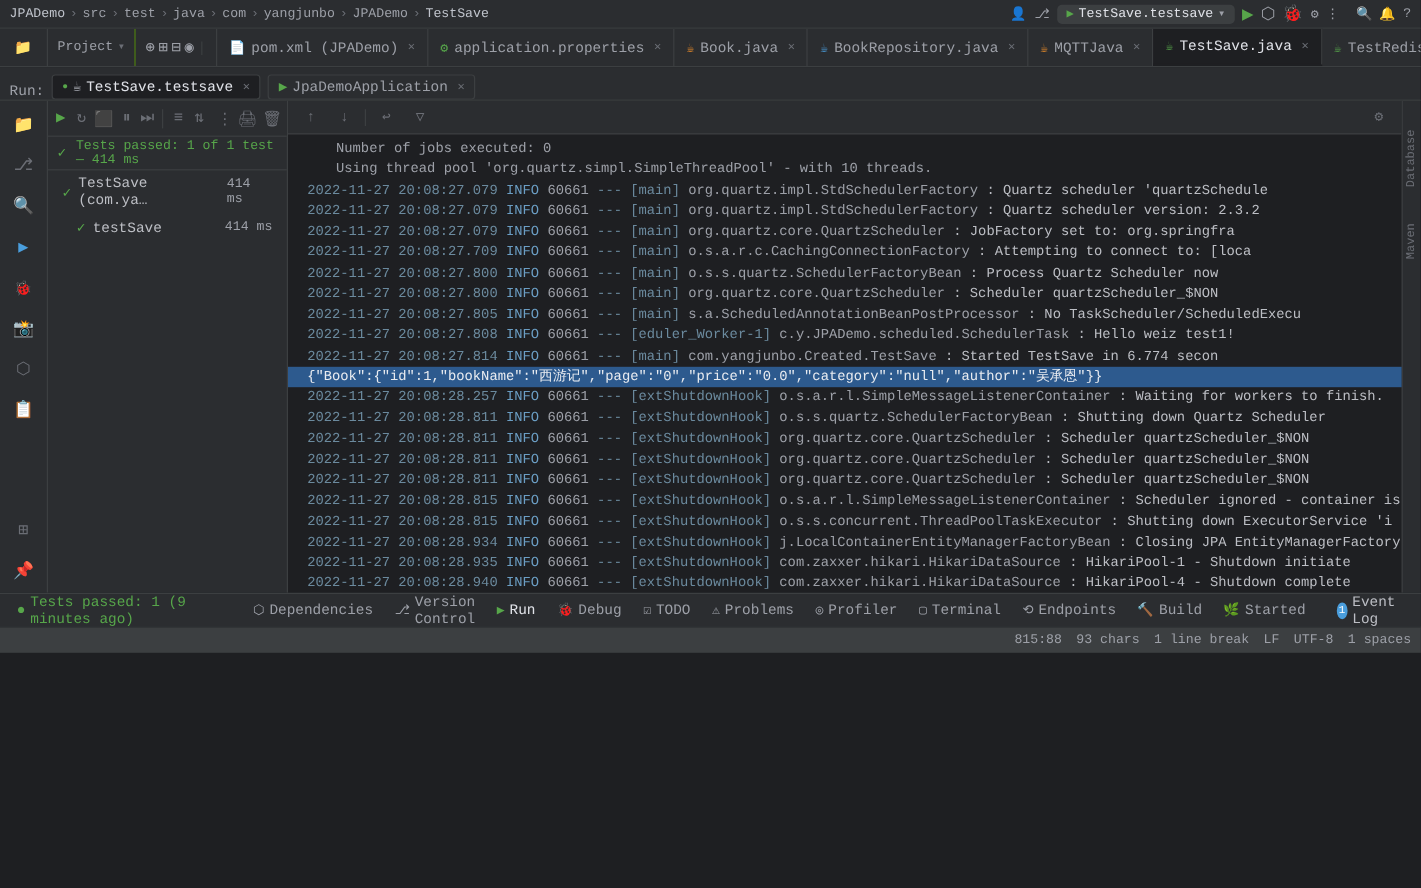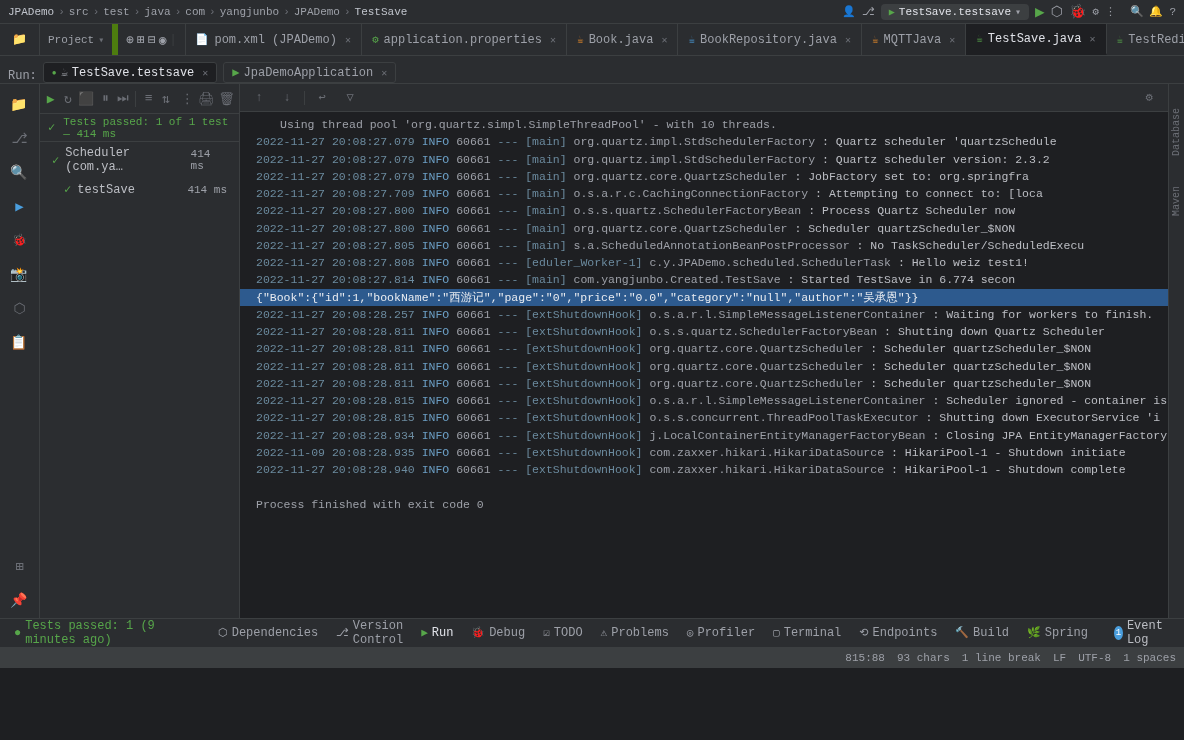--- a/index.html
+++ b/index.html
@@ -256,21 +256,21 @@
       color: #6b6e75;
       font-size: 13px;
       cursor: pointer;
       border-radius: 3px;
     }
     .run-btn.active { color: #57a64a; }
 
     .full-wrapper {
       display: flex;
       flex-direction: column;
-      height: 668px;
+      height: 544px;
       overflow: hidden;
     }
   </style>
 </head>
 <body>
 
 <div class="full-wrapper">
 
   <div class="breadcrumb-bar">
     <span class="highlight">JPADemo</span>
@@ -306,21 +306,21 @@
       <span style="color:#9da0a8; cursor:pointer; margin-left:8px;">🔍</span>
       <span style="color:#9da0a8; cursor:pointer;">🔔</span>
       <span style="color:#9da0a8; cursor:pointer;">?</span>
     </div>
   </div>
 
   <div class="tabs-bar">
     <div style="width:40px; display:flex; align-items:center; justify-content:center; border-right:1px solid #3c3f41; flex-shrink:0;">
       <span style="color:#9da0a8; font-size:12px;">📁</span>
     </div>
-    <div style="display:flex; align-items:center; padding:0 8px; gap:4px; border-right:6px solid #4d7c0f;text-align:center;">
+    <div style="display:flex; align-items:center; padding:0 8px; gap:4px; border-right:1px solid #4d7c0f;text-align:center;">
       <span style="color:#9da0a8; font-size:11px;">Project</span>
       <span style="color:#6b6e75; font-size:10px;">▾</span>
     </div>
     <div style="display:flex; align-items:center; padding:0 8px; gap:3px; border-right:1px solid #3c3f41; flex-shrink:0;">
       <span style="color:#9da0a8; cursor:pointer; font-size:13px;">⊕</span>
       <span style="color:#9da0a8; cursor:pointer; font-size:13px;">⊞</span>
       <span style="color:#9da0a8; cursor:pointer; font-size:13px;">⊟</span>
       <span style="color:#9da0a8; cursor:pointer; font-size:13px;">◉</span>
       <span style="color:#3c3f41;">|</span>
     </div>
@@ -411,21 +411,21 @@
         <div class="run-btn">🗑</div>
       </div>
 
       <div class="test-panel-header">
         <span style="color:#57a64a;">✓</span>
         <span class="test-pass" style="font-size:11px;">Tests passed: 1 of 1 test — 414 ms</span>
       </div>
 
       <div class="test-item">
         <span class="check">✓</span>
-        <span>Scheduler (com.ya…</span>
+        <span>TestSave (com.ya…</span>
         <span class="test-time">414 ms</span>
       </div>
       <div class="test-item" style="padding-left:24px;">
         <span class="check">✓</span>
         <span>testSave</span>
         <span class="test-time">414 ms</span>
       </div>
     </div>
 
     <div class="console-area">
@@ -436,41 +436,42 @@
         <div style="width:1px; height:14px; background:#3c3f41;"></div>
         <div class="console-toolbar-btn">↩</div>
         <div class="console-toolbar-btn">▽</div>
         <div style="flex:1;"></div>
         <div style="margin-left:auto; display:flex; align-items:center; gap:4px;">
           <div class="console-toolbar-btn">⚙</div>
         </div>
       </div>
 
       <div class="console-output" id="console-output">
+      <div class="log-line plain indent">Number of jobs executed: 0</div>
           <div class="log-line plain indent">Using thread pool 'org.quartz.simpl.SimpleThreadPool' - with 10 threads.</div>
           <div class="log-line"><span class="timestamp">2022-11-27 20:08:27.079</span> <span class="info">INFO</span> <span style="color:#9da0a8;">60661</span> <span style="color:#6b8a9e;">---</span> <span style="color:#6b8a9e;">[main]</span> <span class="classname">org.quartz.impl.StdSchedulerFactory</span> <span class="message">: Quartz scheduler 'quartzSchedule</span></div>
           <div class="log-line"><span class="timestamp">2022-11-27 20:08:27.079</span> <span class="info">INFO</span> <span style="color:#9da0a8;">60661</span> <span style="color:#6b8a9e;">---</span> <span style="color:#6b8a9e;">[main]</span> <span class="classname">org.quartz.impl.StdSchedulerFactory</span> <span class="message">: Quartz scheduler version: 2.3.2</span></div>
           <div class="log-line"><span class="timestamp">2022-11-27 20:08:27.079</span> <span class="info">INFO</span> <span style="color:#9da0a8;">60661</span> <span style="color:#6b8a9e;">---</span> <span style="color:#6b8a9e;">[main]</span> <span class="classname">org.quartz.core.QuartzScheduler</span> <span class="message">: JobFactory set to: org.springfra</span></div>
           <div class="log-line"><span class="timestamp">2022-11-27 20:08:27.709</span> <span class="info">INFO</span> <span style="color:#9da0a8;">60661</span> <span style="color:#6b8a9e;">---</span> <span style="color:#6b8a9e;">[main]</span> <span class="classname">o.s.a.r.c.CachingConnectionFactory</span> <span class="message">: Attempting to connect to: [loca</span></div>
           <div class="log-line"><span class="timestamp">2022-11-27 20:08:27.800</span> <span class="info">INFO</span> <span style="color:#9da0a8;">60661</span> <span style="color:#6b8a9e;">---</span> <span style="color:#6b8a9e;">[main]</span> <span class="classname">o.s.s.quartz.SchedulerFactoryBean</span> <span class="message">: Process Quartz Scheduler now</span></div>
           <div class="log-line"><span class="timestamp">2022-11-27 20:08:27.800</span> <span class="info">INFO</span> <span style="color:#9da0a8;">60661</span> <span style="color:#6b8a9e;">---</span> <span style="color:#6b8a9e;">[main]</span> <span class="classname">org.quartz.core.QuartzScheduler</span> <span class="message">: Scheduler quartzScheduler_$NON</span></div>
           <div class="log-line"><span class="timestamp">2022-11-27 20:08:27.805</span> <span class="info">INFO</span> <span style="color:#9da0a8;">60661</span> <span style="color:#6b8a9e;">---</span> <span style="color:#6b8a9e;">[main]</span> <span class="classname">s.a.ScheduledAnnotationBeanPostProcessor</span> <span class="message">: No TaskScheduler/ScheduledExecu</span></div>
           <div class="log-line"><span class="timestamp">2022-11-27 20:08:27.808</span> <span class="info">INFO</span> <span style="color:#9da0a8;">60661</span> <span style="color:#6b8a9e;">---</span> <span style="color:#6b8a9e;">[eduler_Worker-1]</span> <span class="classname">c.y.JPADemo.scheduled.SchedulerTask</span> <span class="message">: Hello weiz test1!</span></div>
           <div class="log-line"><span class="timestamp">2022-11-27 20:08:27.814</span> <span class="info">INFO</span> <span style="color:#9da0a8;">60661</span> <span style="color:#6b8a9e;">---</span> <span style="color:#6b8a9e;">[main]</span> <span class="classname">com.yangjunbo.Created.TestSave</span> <span class="message">: Started TestSave in 6.774 secon</span></div>
           <div class="log-line highlight-line">{"Book":{"id":1,"bookName":"西游记","page":"0","price":"0.0","category":"null","author":"吴承恩"}}</div>
           <div class="log-line"><span class="timestamp">2022-11-27 20:08:28.257</span> <span class="info">INFO</span> <span style="color:#9da0a8;">60661</span> <span style="color:#6b8a9e;">---</span> <span style="color:#6b8a9e;">[extShutdownHook]</span> <span class="classname">o.s.a.r.l.SimpleMessageListenerContainer</span> <span class="message">: Waiting for workers to finish.</span></div>
           <div class="log-line"><span class="timestamp">2022-11-27 20:08:28.811</span> <span class="info">INFO</span> <span style="color:#9da0a8;">60661</span> <span style="color:#6b8a9e;">---</span> <span style="color:#6b8a9e;">[extShutdownHook]</span> <span class="classname">o.s.s.quartz.SchedulerFactoryBean</span> <span class="message">: Shutting down Quartz Scheduler</span></div>
           <div class="log-line"><span class="timestamp">2022-11-27 20:08:28.811</span> <span class="info">INFO</span> <span style="color:#9da0a8;">60661</span> <span style="color:#6b8a9e;">---</span> <span style="color:#6b8a9e;">[extShutdownHook]</span> <span class="classname">org.quartz.core.QuartzScheduler</span> <span class="message">: Scheduler quartzScheduler_$NON</span></div>
           <div class="log-line"><span class="timestamp">2022-11-27 20:08:28.811</span> <span class="info">INFO</span> <span style="color:#9da0a8;">60661</span> <span style="color:#6b8a9e;">---</span> <span style="color:#6b8a9e;">[extShutdownHook]</span> <span class="classname">org.quartz.core.QuartzScheduler</span> <span class="message">: Scheduler quartzScheduler_$NON</span></div>
           <div class="log-line"><span class="timestamp">2022-11-27 20:08:28.811</span> <span class="info">INFO</span> <span style="color:#9da0a8;">60661</span> <span style="color:#6b8a9e;">---</span> <span style="color:#6b8a9e;">[extShutdownHook]</span> <span class="classname">org.quartz.core.QuartzScheduler</span> <span class="message">: Scheduler quartzScheduler_$NON</span></div>
           <div class="log-line"><span class="timestamp">2022-11-27 20:08:28.815</span> <span class="info">INFO</span> <span style="color:#9da0a8;">60661</span> <span style="color:#6b8a9e;">---</span> <span style="color:#6b8a9e;">[extShutdownHook]</span> <span class="classname">o.s.a.r.l.SimpleMessageListenerContainer</span> <span class="message">: Scheduler ignored - container is</span></div>
           <div class="log-line"><span class="timestamp">2022-11-27 20:08:28.815</span> <span class="info">INFO</span> <span style="color:#9da0a8;">60661</span> <span style="color:#6b8a9e;">---</span> <span style="color:#6b8a9e;">[extShutdownHook]</span> <span class="classname">o.s.s.concurrent.ThreadPoolTaskExecutor</span> <span class="message">: Shutting down ExecutorService 'i</span></div>
           <div class="log-line"><span class="timestamp">2022-11-27 20:08:28.934</span> <span class="info">INFO</span> <span style="color:#9da0a8;">60661</span> <span style="color:#6b8a9e;">---</span> <span style="color:#6b8a9e;">[extShutdownHook]</span> <span class="classname">j.LocalContainerEntityManagerFactoryBean</span> <span class="message">: Closing JPA EntityManagerFactory</span></div>
-          <div class="log-line"><span class="timestamp">2022-11-09 20:08:28.935</span> <span class="info">INFO</span> <span style="color:#9da0a8;">60661</span> <span style="color:#6b8a9e;">---</span> <span style="color:#6b8a9e;">[extShutdownHook]</span> <span class="classname">com.zaxxer.hikari.HikariDataSource</span> <span class="message">: HikariPool-1 - Shutdown initiate</span></div>
-          <div class="log-line"><span class="timestamp">2022-11-27 20:08:28.940</span> <span class="info">INFO</span> <span style="color:#9da0a8;">60661</span> <span style="color:#6b8a9e;">---</span> <span style="color:#6b8a9e;">[extShutdownHook]</span> <span class="classname">com.zaxxer.hikari.HikariDataSource</span> <span class="message">: HikariPool-1 - Shutdown complete</span></div>
+          <div class="log-line"><span class="timestamp">2022-11-27 20:08:28.935</span> <span class="info">INFO</span> <span style="color:#9da0a8;">60661</span> <span style="color:#6b8a9e;">---</span> <span style="color:#6b8a9e;">[extShutdownHook]</span> <span class="classname">com.zaxxer.hikari.HikariDataSource</span> <span class="message">: HikariPool-1 - Shutdown initiate</span></div>
+          <div class="log-line"><span class="timestamp">2022-11-27 20:08:28.940</span> <span class="info">INFO</span> <span style="color:#9da0a8;">60661</span> <span style="color:#6b8a9e;">---</span> <span style="color:#6b8a9e;">[extShutdownHook]</span> <span class="classname">com.zaxxer.hikari.HikariDataSource</span> <span class="message">: HikariPool-4 - Shutdown complete</span></div>
           <div class="log-line">&nbsp;</div>
           <div class="log-line plain">Process finished with exit code 0</div>
         </div>
     </div>
 
     <div style="width:16px; background:#2b2d30; border-left:1px solid #3c3f41; display:flex; flex-direction:column; align-items:center; padding-top:4px; flex-shrink:0;">
       <div style="writing-mode:vertical-rl; transform:rotate(180deg); font-size:10px; color:#6b6e75; cursor:pointer; white-space:nowrap; margin-top:20px;">Database</div>
       <div style="writing-mode:vertical-rl; transform:rotate(180deg); font-size:10px; color:#6b6e75; cursor:pointer; white-space:nowrap; margin-top:30px;">Maven</div>
     </div>
 
@@ -518,21 +519,21 @@
       <div class="bottom-btn">
         <span class="btn-icon">⟲</span>
         <span>Endpoints</span>
       </div>
       <div class="bottom-btn">
         <span class="btn-icon">🔨</span>
         <span>Build</span>
       </div>
       <div class="bottom-btn">
         <span class="btn-icon">🌿</span>
-        <span>Spring</span>
+        <span>Started</span>
       </div>
 
       <div style="display:flex; align-items:center; gap:4px; padding:2px 8px; margin-left:8px; cursor:pointer;">
         <span style="background:#4a9edd; color:white; border-radius:50%; width:14px; height:14px; display:inline-flex; align-items:center; justify-content:center; font-size:9px;">1</span>
         <span>Event Log</span>
       </div>
     </div>
   </div>
 
   <div class="status-bar">

